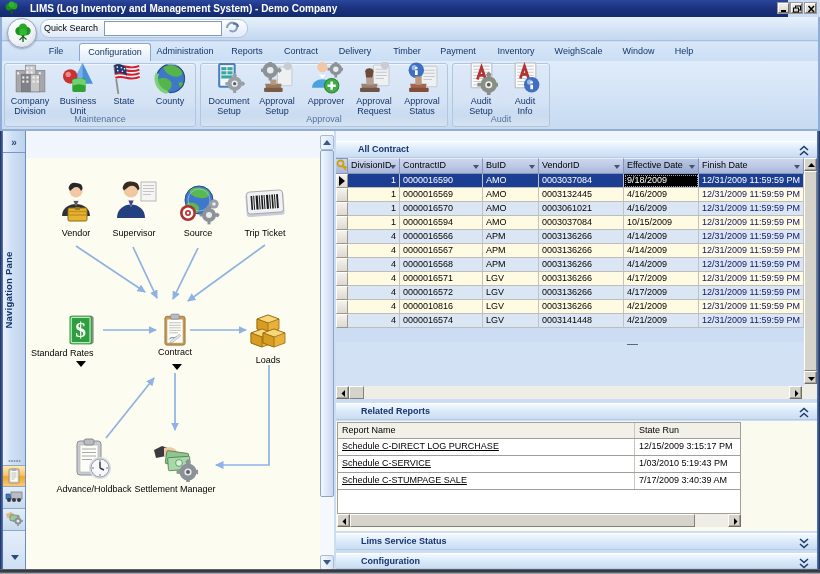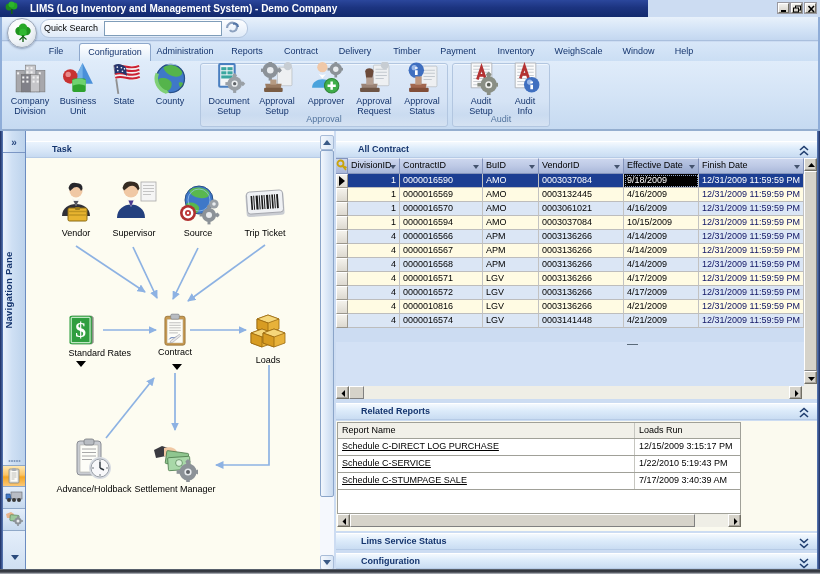--- a/index.html
+++ b/index.html
@@ -2,21 +2,21 @@
 <html><head>
 <meta charset="utf-8">
 <style>
 * { margin:0; padding:0; box-sizing:border-box; }
 html,body { width:820px; height:574px; overflow:hidden; }
 body { font-family:"Liberation Sans", sans-serif; font-size:9px; }
 #app { position:absolute; left:0; top:0; width:820px; height:574px; background:#ccdcf2; }
 .abs { position:absolute; }
 
 
-#titlebar { position:absolute; left:0; top:0; width:648px; height:17px;
+#titlebar { position:absolute; left:0; top:0; width:788px; height:17px;
   background:linear-gradient(180deg,#2b479c 0%,#1c3480 45%,#122a6e 100%); }
 #titletext { position:absolute; left:30px; top:3px; color:#fff; font-weight:bold; font-size:10px; letter-spacing:0px; }
 .winbtn { position:absolute; top:3px; width:11px; height:10px;
   background:linear-gradient(180deg,#f2f1ee,#d6d2ca); border:1px solid #fff;
   border-right-color:#716f64; border-bottom-color:#716f64; box-shadow:0 0 0 1px #9a99a0; }
 .winbtn svg { position:absolute; left:0; top:0; }
 
 
 #searchrow { position:absolute; left:0; top:17px; width:820px; height:24px;
   background:linear-gradient(180deg,#e8f1fb 0%,#d3e3f6 55%,#c3d7f0 100%);
@@ -170,20 +170,23 @@
     <circle cx="6.5" cy="8" r="4.2" fill="#1e941e"></circle>
         <circle cx="13.5" cy="8" r="4.2" fill="#1e941e"></circle>
     <circle cx="10" cy="4.8" r="4.2" fill="#28a828"></circle>
         <circle cx="10" cy="9.5" r="3.8" fill="#30b830"></circle>
     <path d="M9.3 12 L9.3 19 L10.7 19 L10.7 12 Z" fill="#136013"></path>
     <path d="M10 13.5 L6.5 17 M10 13.5 L13.5 16.5" stroke="#136013" stroke-width="1.1" fill="none"></path>
   </svg>
 </div>
 
 <div id="ribbon"></div>
+<div class="rgroup" style="left:4px;width:192px">
+      <div class="rglabel">Maintenance</div>
+    </div>
 <div class="rgroup" style="left:200px;width:248px">
       <div class="rglabel">Approval</div>
     </div>
 <div class="rgroup" style="left:452px;width:98px">
       <div class="rglabel">Audit</div>
     </div>
 
 <div class="rbtn" style="left:6px;top:62px;width:48px">
   <svg class="ric" width="33" height="33" viewBox="1 1 32 32">
     <g stroke="#6e6e6e" stroke-width=".5">
@@ -447,23 +450,20 @@
           </g>
     </svg>
   </div>
   <div class="navbtn" style="top:399px;height:40px;border-bottom:1px solid #8fa8c8;background:linear-gradient(180deg,#e4eefa,#cfdff2)"></div>
   <svg class="abs" style="left:8px;top:424px" width="8" height="5" viewBox="0 0 8 5">
         <path d="M0 0 L8 0 L4 5 Z" fill="#2a4a7c"></path>
       </svg>
 </div>
 
 <div id="taskpanel">
-  <div id="taskhead">
-        <span>Task</span>
-      </div>
   <div id="taskbody">
     <svg class="abs" style="left:0;top:0" width="294" height="412" viewBox="0 0 294 412">
       <defs>
         <marker id="ah" markerWidth="9" markerHeight="8" refX="7.5" refY="4" orient="auto" markerUnits="userSpaceOnUse">
           <path d="M0 0 L8.5 4 L0 8 Z" fill="#8db2e3"></path>
         </marker>
       </defs>
       <g stroke="#8db2e3" stroke-width="1.7" fill="none">
         <line x1="50" y1="88" x2="119" y2="134" marker-end="url(#ah)"></line>
         <line x1="107" y1="89" x2="131" y2="140" marker-end="url(#ah)"></line>
@@ -616,21 +616,21 @@
               <rect x="5.2" y="-9.2" width="4" height="4" transform="rotate(45)"></rect>
             </g>
         <circle r="2" fill="#5f6368"></circle>
           </g>
     </svg>
 
     <div class="abs" style="left:10px;top:70px;width:80px;text-align:center">Vendor</div>
     <div class="abs" style="left:68px;top:70px;width:80px;text-align:center">Supervisor</div>
     <div class="abs" style="left:132px;top:70px;width:80px;text-align:center">Source</div>
     <div class="abs" style="left:199px;top:70px;width:80px;text-align:center">Trip Ticket</div>
-    <div class="abs" style="left:5px;top:190px;width:100px;text-align:right">Standard Rates</div>
+    <div class="abs" style="left:5px;top:190px;width:100px;text-align:left">Standard Rates</div>
     <div class="abs" style="left:109px;top:189px;width:80px;text-align:center">Contract</div>
     <div class="abs" style="left:202px;top:197px;width:80px;text-align:center">Loads</div>
     <div class="abs" style="left:18px;top:326px;width:100px;text-align:center">Advance/Holdback</div>
     <div class="abs" style="left:94px;top:326px;width:110px;text-align:center">Settlement Manager</div>
   </div>
 </div>
 
 <div id="taskscroll">
   <div class="sbtnblue" style="top:4px"><svg width="12" height="13">
           <path d="M6 4 L10 9 L2 9 Z" fill="#3a5a86"></path>
@@ -806,29 +806,29 @@
 <div class="pbar" style="top:403px">
       <span class="pt">Related Reports</span>
   <svg class="chev" width="12" height="12" viewBox="0 0 12 12">
         <path d="M2 5 L6 1.5 L10 5 M2 10 L6 6.5 L10 10" stroke="#1e3c6e" stroke-width="1.6" fill="none"></path>
       </svg>
 </div>
 <div class="abs" style="left:336px;top:421px;width:481px;height:110px;background:#fbfaef"></div>
 <div id="rrtable">
   <div class="rr rh" style="top:422px">
         <span class="rc1" style="font-weight:normal">Report Name</span>
-        <span class="rc2">Loads Run</span>
+        <span class="rc2">State Run</span>
       </div>
   <div class="rr" style="top:439px">
         <span class="rc1"><u>Schedule C-DIRECT LOG PURCHASE</u></span>
         <span class="rc2">12/15/2009 3:15:17 PM</span>
       </div>
   <div class="rr" style="top:456px">
         <span class="rc1"><u>Schedule C-SERVICE</u></span>
-        <span class="rc2">1/22/2010 5:19:43 PM</span>
+        <span class="rc2">1/03/2010 5:19:43 PM</span>
       </div>
   <div class="rr" style="top:473px">
         <span class="rc1"><u>Schedule C-STUMPAGE SALE</u></span>
         <span class="rc2">7/17/2009 3:40:39 AM</span>
       </div>
   <div class="abs" style="left:337px;top:490px;width:404px;height:24px;border:1px solid #a0a098;border-top:none;background:#fff"></div>
 </div>
 
 <div class="abs" style="left:337px;top:514px;width:404px;height:13px;background:#efeee6">
   <div class="sbtng" style="left:0;top:0">

